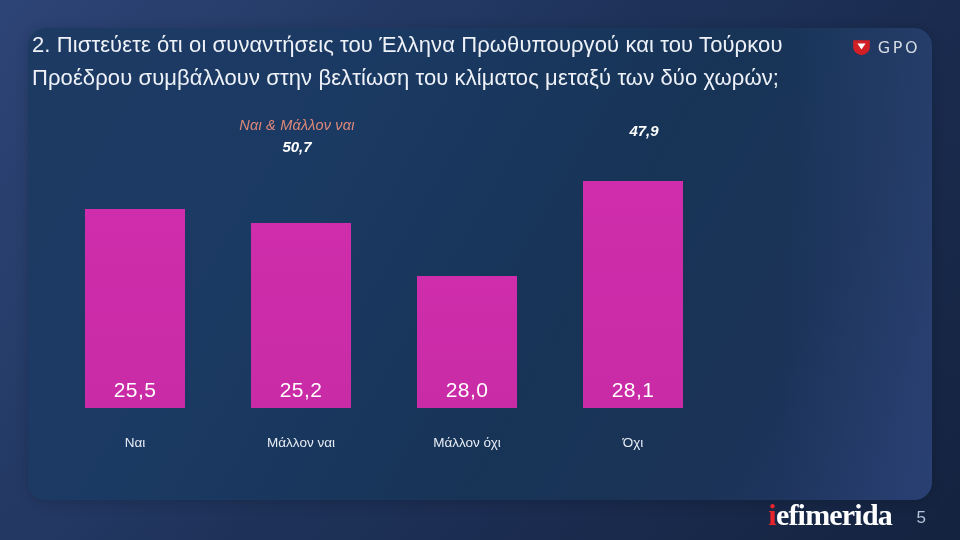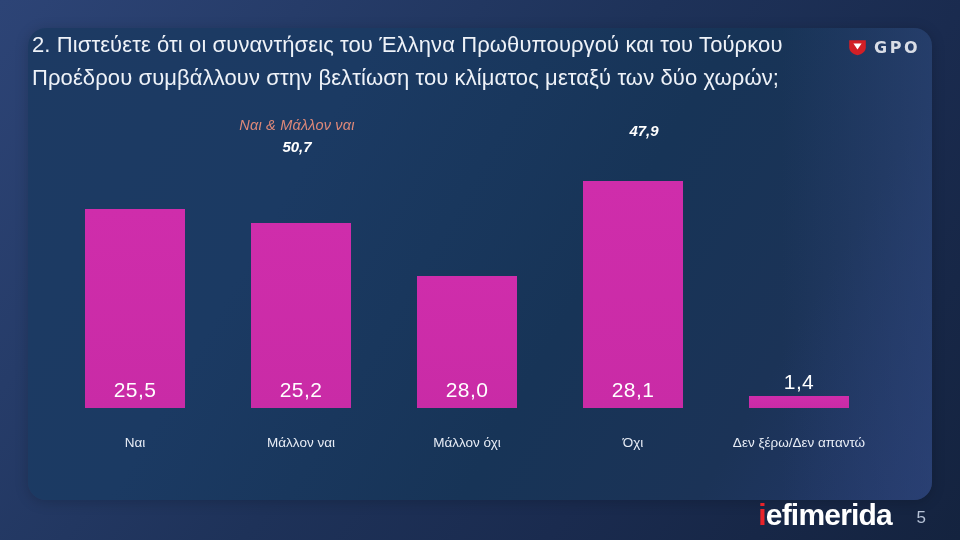--- a/index.html
+++ b/index.html
@@ -56,21 +56,21 @@
     z-index: 6;
   }
   #gpo-mark {
     width: 19px;
     height: 17px;
     position: relative;
   }
   #gpo-text {
     font-family: "DejaVu Sans", sans-serif;
     font-size: 16px;
-    font-weight: 700;
+    font-weight: 400;
     letter-spacing: 2.5px;
     color: #d9dde6;
   }
 
   
   #title {
     position: absolute;
     left: 32px;
     top: 28px;
     width: 840px;
@@ -146,21 +146,21 @@
     font-size: 13.5px;
     white-space: nowrap;
   }
   .cat-label.wide { width: 220px; left: -43px; }
 
   
   #efimerida {
     position: absolute;
     right: 68px;
     bottom: 8px;
-    font-family: Liberation Sans, sans-serif;
+    font-family: Liberation Serif, serif;
     font-size: 30px;
     font-weight: 700;
     letter-spacing: -0.8px;
     z-index: 7;
   }
   #efimerida .e-i { color: #e8232a; }
   #efimerida .e-rest { color: #ffffff; }
   #page-number {
     position: absolute;
     right: 34px;
@@ -216,25 +216,20 @@
       <div class="bar-value" style="bottom:6px;">28,0</div>
       <div class="cat-label" style="bottom:-42px;">Μάλλον όχι</div>
     </div>
 
     <div class="bar-slot" style="left:534px;">
       <div class="bar" style="height:227px;"></div>
       <div class="bar-value" style="bottom:6px;">28,1</div>
       <div class="cat-label" style="bottom:-42px;">Όχι</div>
     </div>
 
-    <div class="bar-slot" style="left:700px;">
-      <div class="bar" style="height:12px;"></div>
-      <div class="bar-value" style="bottom:14px;">1,4</div>
-      <div class="cat-label wide" style="bottom:-42px;">Δεν ξέρω/Δεν απαντώ</div>
-    </div>
 
   </div>
 
   <div id="efimerida">
     <span class="e-i">i</span><span class="e-rest">efimerida</span>
   </div>
   <div id="page-number">5</div>
 
 </div>
 

